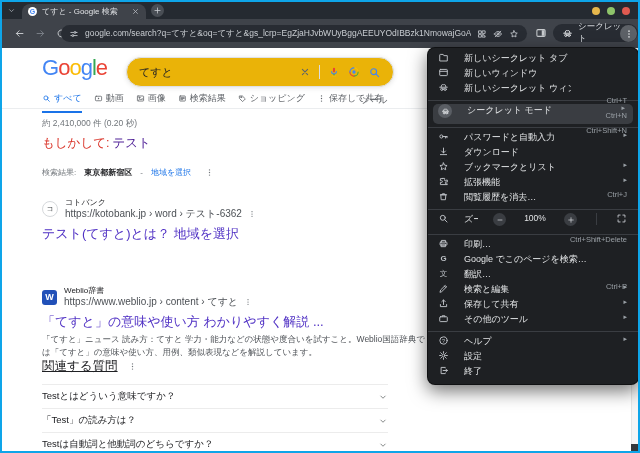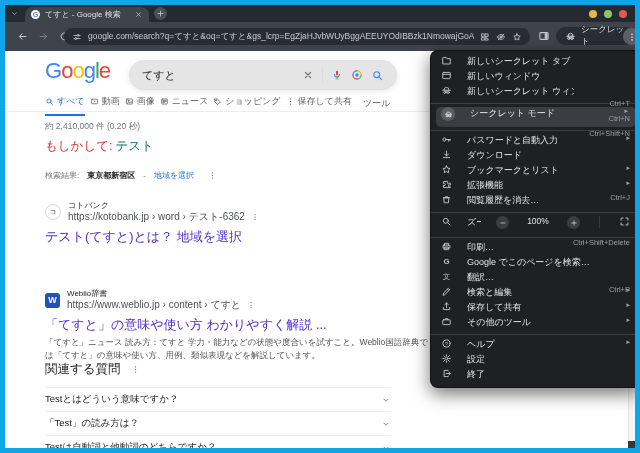--- a/index.html
+++ b/index.html
@@ -1,20 +1,20 @@
 <!DOCTYPE html>
 <html><head>
 <meta charset="utf-8">
 <style>
   html,body{margin:0;padding:0;background:#555;}
   *{box-sizing:border-box;}
   .window{
     position:relative;width:640px;height:453px;overflow:hidden;
     font-family:"Liberation Sans",sans-serif;background:#fff;
-    border:5px solid #0ea5e9;
+    border:2px solid #0ea5e9;
   }
   .ic{display:inline-flex;width:11px;height:11px;flex:none;}
   .ic svg{width:100%;height:100%;display:block;}
 
   
   .tabstrip{position:absolute;top:0;left:0;right:0;height:17px;background:#252a31;}
   .ts-chevron{position:absolute;left:5px;top:4px;width:9px;height:9px;color:#aab0b6;}
   .tab{position:absolute;left:20px;top:2px;width:124px;height:15px;background:#3f434a;
        border-radius:8px 8px 0 0;display:flex;align-items:center;padding:0 6px;gap:5px;}
   .favicon{width:9px;height:9px;border-radius:50%;background:#fff;color:#4285f4;
@@ -46,58 +46,58 @@
        background:#5d6167;display:flex;align-items:center;justify-content:center;color:#eceef0;}
   .menu-btn .ic{width:10px;height:10px;}
 
   
   .page{position:absolute;top:46px;left:0;right:0;bottom:0;background:#fff;}
   .scrollbar{position:absolute;right:0;top:0;bottom:0;width:7px;background:#f6f6f6;border-left:1px solid #e7e7e7;}
   .scroll-mark{position:absolute;right:0;bottom:0;width:7px;height:7px;background:#35373b;}
 
   .glogo{position:absolute;left:40px;top:9px;font-size:22px;font-weight:500;letter-spacing:-1px;line-height:1;}
   .searchbox{position:absolute;left:124px;top:9px;width:268px;height:30px;border:1px solid #dfe1e5;
-       border-radius:16px;background:#e5e5e5;box-shadow:0 1px 5px rgba(32,33,36,.12);
+       border-radius:16px;background:#eab308;box-shadow:0 1px 5px rgba(32,33,36,.12);
        display:flex;align-items:center;padding:0 12px;gap:8px;}
   .query{flex:1;font-size:11px;color:#202124;}
   .sb-div{width:1px;height:14px;background:#dadce0;}
   .searchbox .ic{width:12px;height:12px;color:#5f6368;}
   .searchbox .ic.blue{color:#4285f4;width:13px;height:13px;}
 
-  .serp-tabs{position:absolute;left:40px;top:44px;display:flex;gap:5px;align-items:flex-end;}
+  .serp-tabs{position:absolute;left:40px;top:44px;display:flex;gap:12px;align-items:flex-end;}
   .stab{display:flex;align-items:center;gap:3px;font-size:9px;color:#5f6368;padding-bottom:6px;border-bottom:2px solid transparent;}
   .stab .ic{width:9px;height:9px;}
   .stab.active{color:#1a73e8;border-bottom-color:#1a73e8;}
   .tools-label{position:absolute;left:358px;top:46px;font-size:9px;color:#5f6368;}
   .serp-div{position:absolute;top:60px;left:0;right:7px;height:1px;background:#ebedef;}
 
   .stats{position:absolute;left:40px;top:70px;font-size:8.5px;color:#70757a;}
   .correction{position:absolute;left:40px;top:87px;font-size:12.5px;}
   .corr-label{color:#d93025;}
-  .corr-link{color:#0f766e;margin-left:3px;}
+  .corr-link{color:#4c1d95;margin-left:3px;}
   .location{position:absolute;left:40px;top:119px;font-size:8px;color:#70757a;display:flex;align-items:center;gap:8px;}
   .loc-value{color:#202124;font-weight:bold;}
   .loc-link{color:#1a73e8;}
   .location .ic{width:9px;height:9px;color:#70757a;margin-left:6px;}
 
   .result{position:absolute;left:40px;width:392px;}
   .r-head{display:flex;align-items:center;gap:7px;}
   .r-fav{width:16px;height:16px;border-radius:50%;border:1px solid #d6d9dc;background:#fff;
        display:flex;align-items:center;justify-content:center;font-size:7px;color:#3c4043;flex:none;}
   .r-fav.square{border-radius:3px;background:#2150b8;border:none;color:#fff;font-weight:bold;font-size:9px;width:15px;height:15px;}
   .r-meta{display:flex;flex-direction:column;line-height:1.25;}
   .r-site{font-size:8px;color:#202124;}
   .r-urlline{display:flex;align-items:center;gap:6px;}
   .r-url{font-size:10px;color:#4d5156;}
   .r-urlline .ic{width:8px;height:8px;color:#70757a;}
   .r-title{margin-top:5px;font-size:13px;color:#4f30c4;line-height:1.2;}
   .r-snippet{margin-top:4px;font-size:8.5px;line-height:13px;color:#4d5156;width:390px;}
 
   .related{position:absolute;left:40px;top:310px;width:346px;}
-  .rel-head{display:flex;align-items:center;gap:10px;font-size:12.5px;color:#202124;}
+  .rel-head{display:flex;align-items:center;gap:10px;font-size:12.5px;color:#202124;text-decoration:underline;}
   .rel-head .ic{width:9px;height:9px;color:#70757a;}
   .rel-list{margin-top:9px;}
   .rel-item{height:24px;display:flex;align-items:center;justify-content:space-between;
        border-top:1px solid #ececec;font-size:9.5px;color:#202124;}
   .rel-item .ic{width:10px;height:10px;color:#747878;}
 
   
   .menu{position:absolute;left:425px;top:45px;width:212px;background:#1e2023;border-radius:8px;
        border:1px solid rgba(0,0,0,.45);box-shadow:0 6px 18px rgba(0,0,0,.55);padding:4px 0;z-index:9;}
   .menu-item{height:15px;display:flex;align-items:flex-start;padding:0 11px 0 10px;gap:15px;
@@ -338,21 +338,21 @@
         </div>
         <div class="stab">
           <span class="ic">
             <svg viewBox="0 0 16 16">
               <g fill="none" stroke="currentColor" stroke-width="1.4" stroke-linecap="round" stroke-linejoin="round">
                 <rect x="3" y="3.5" width="10" height="9" rx="1"></rect>
                 <path d="M5 6h6M5 8h6M5 10h3.5"></path>
               </g>
             </svg>
           </span>
-          <span>ニュース</span>
+          <span>検索結果</span>
         </div>
         <div class="stab">
           <span class="ic">
             <svg viewBox="0 0 16 16">
               <g fill="none" stroke="currentColor" stroke-width="1.4" stroke-linecap="round" stroke-linejoin="round">
                 <path d="M3 3.5h4.8L13 8.7l-4.8 4.8L3 8.3z"></path>
                 <circle cx="5.6" cy="5.6" r="1"></circle>
               </g>
             </svg>
           </span>

